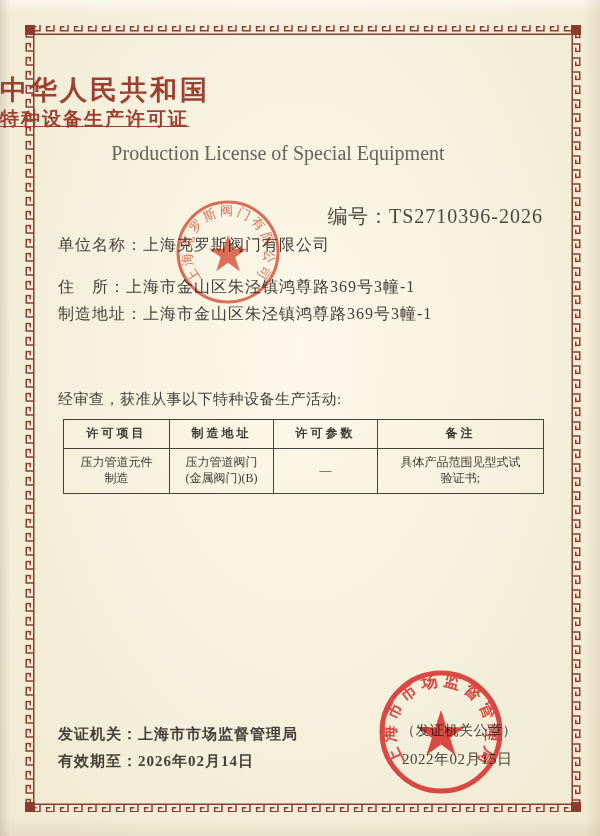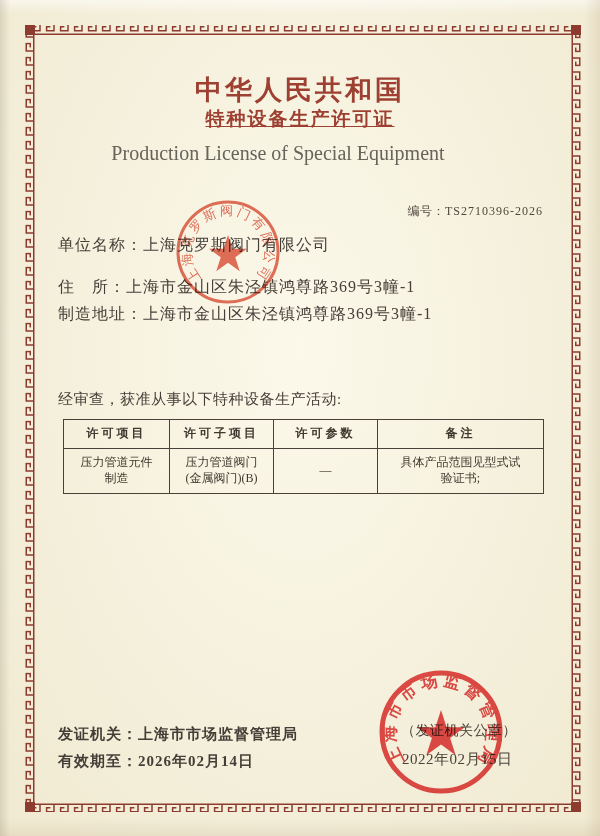--- a/index.html
+++ b/index.html
@@ -10,27 +10,27 @@
       linear-gradient(90deg, rgba(120,110,90,.20) 0px, rgba(120,110,90,0) 10px),
       linear-gradient(270deg, rgba(150,120,80,.14) 0px, rgba(150,120,80,0) 16px),
       linear-gradient(0deg, rgba(150,120,80,.12) 0px, rgba(150,120,80,0) 18px),
       linear-gradient(180deg, rgba(255,255,255,.55) 0px, rgba(255,255,255,0) 14px),
       radial-gradient(ellipse at 50% 42%, rgba(255,255,255,.30), rgba(186,166,118,.14) 92%);
     font-family:"Liberation Serif","DejaVu Serif",serif;
     color:#4b423b;
   }
   .abs{position:absolute;}
   .border-svg{position:absolute;left:0;top:0;}
-  .title-cn{left:0;width:600px;text-align:center;font-weight:bold;color:#9d3f31;}
+  .title-cn{left:0;width:600px;font-weight:bold;color:#9d3f31;}
   .title-cn1{top:72px;font-size:27px;letter-spacing:3px;}
   .title-cn2{top:106px;font-size:19px;letter-spacing:2px;text-decoration:underline;}
   .title-en{left:0;width:556px;text-align:center;font-size:20px;color:#66635a;}
   .title-en1{top:142px;}
   .title-en2{top:169px;}
-  .serial{top:203px;right:57px;font-size:12px;letter-spacing:.5px;color:#51463d;}
+  .serial{top:203px;right:57px;font-size:20px;letter-spacing:.5px;color:#51463d;}
   .serial .val{letter-spacing:1px;}
   .field{left:58px;font-size:16px;letter-spacing:1px;color:#453e38;}
   .f0{top:235px;} .f1{top:277px;} .f2{top:304px;text-align:right;}
   .intro{left:58px;top:390px;font-size:15px;letter-spacing:.5px;color:#453e38;}
   .license-table{
     position:absolute;left:63px;top:419px;width:480px;
     border-collapse:collapse;table-layout:fixed;
     font-size:12px;color:#40382f;
   }
   .license-table th,.license-table td{
@@ -95,21 +95,21 @@
   <table class="license-table">
     <colgroup>
       <col style="width:106px">
         <col style="width:104px">
         <col style="width:104px">
         <col style="width:166px">
     </colgroup>
     <thead>
       <tr>
         <th>许可项目</th>
-        <th>许可子项目</th>
+        <th>制造地址</th>
         <th>许可参数</th>
         <th>备注</th>
       </tr>
     </thead>
     <tbody>
       <tr>
         <td>压力管道元件
 制造</td>
         <td>压力管道阀门
 (金属阀门)(B)</td>

